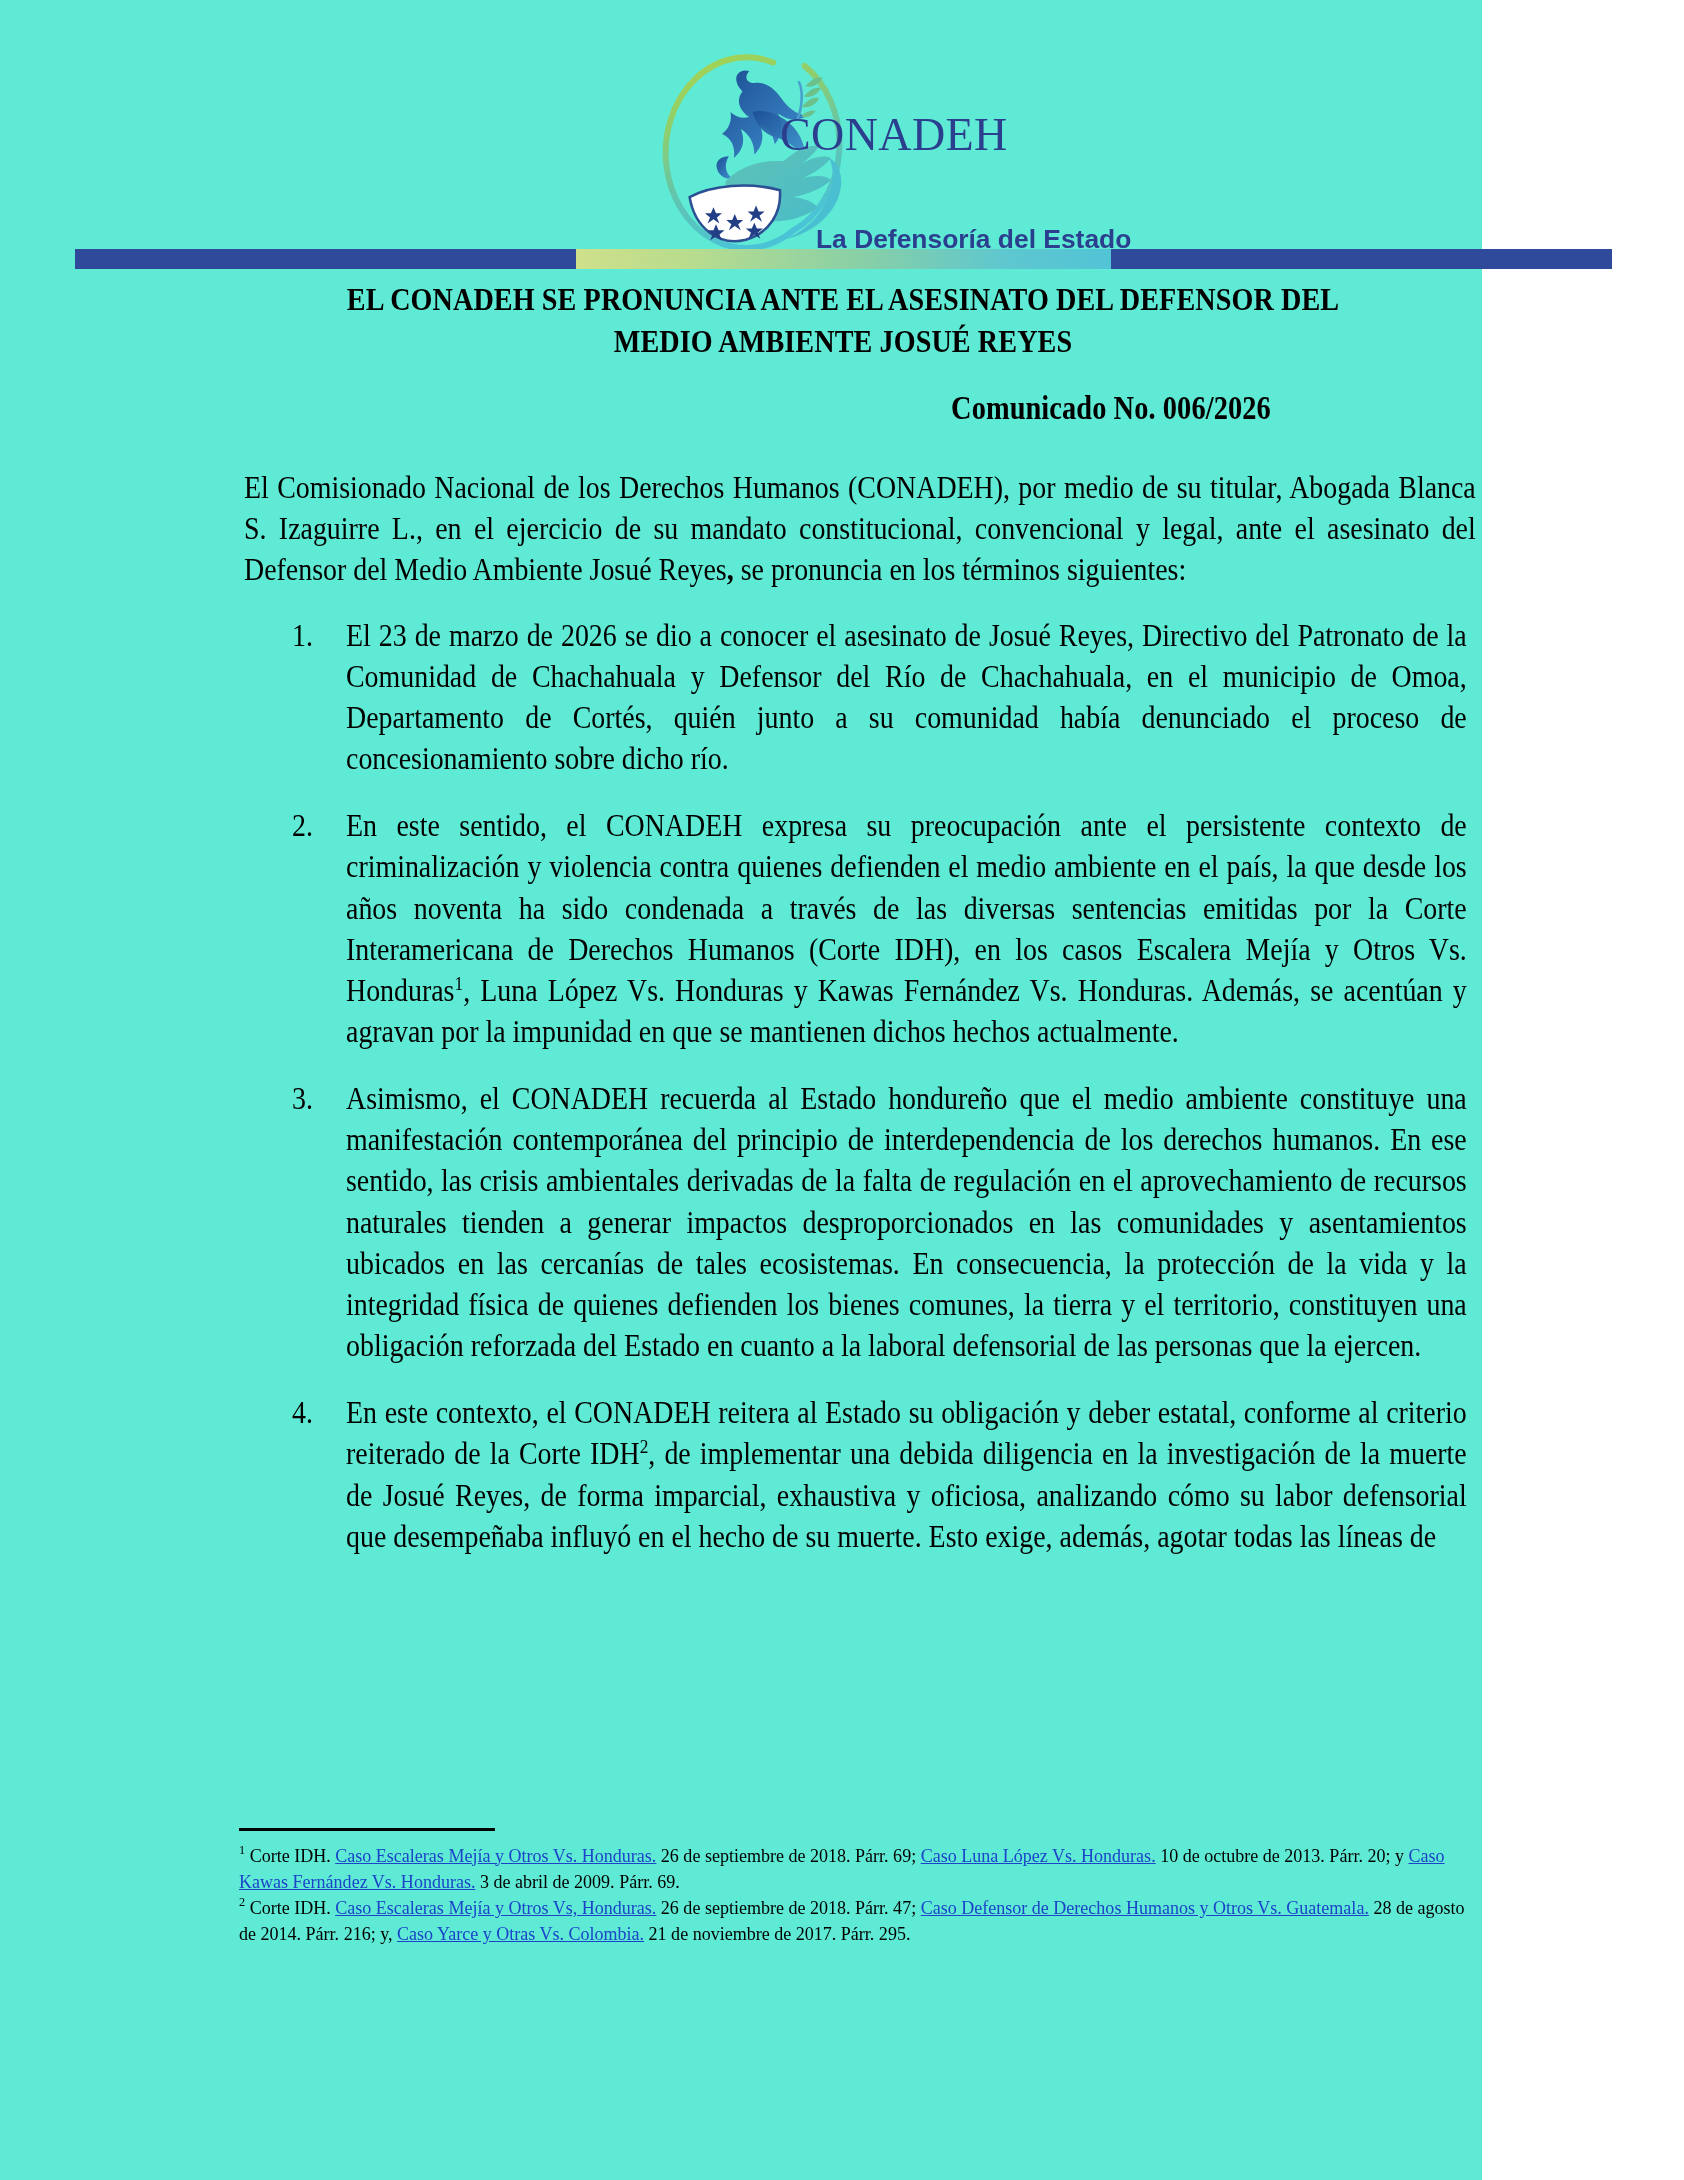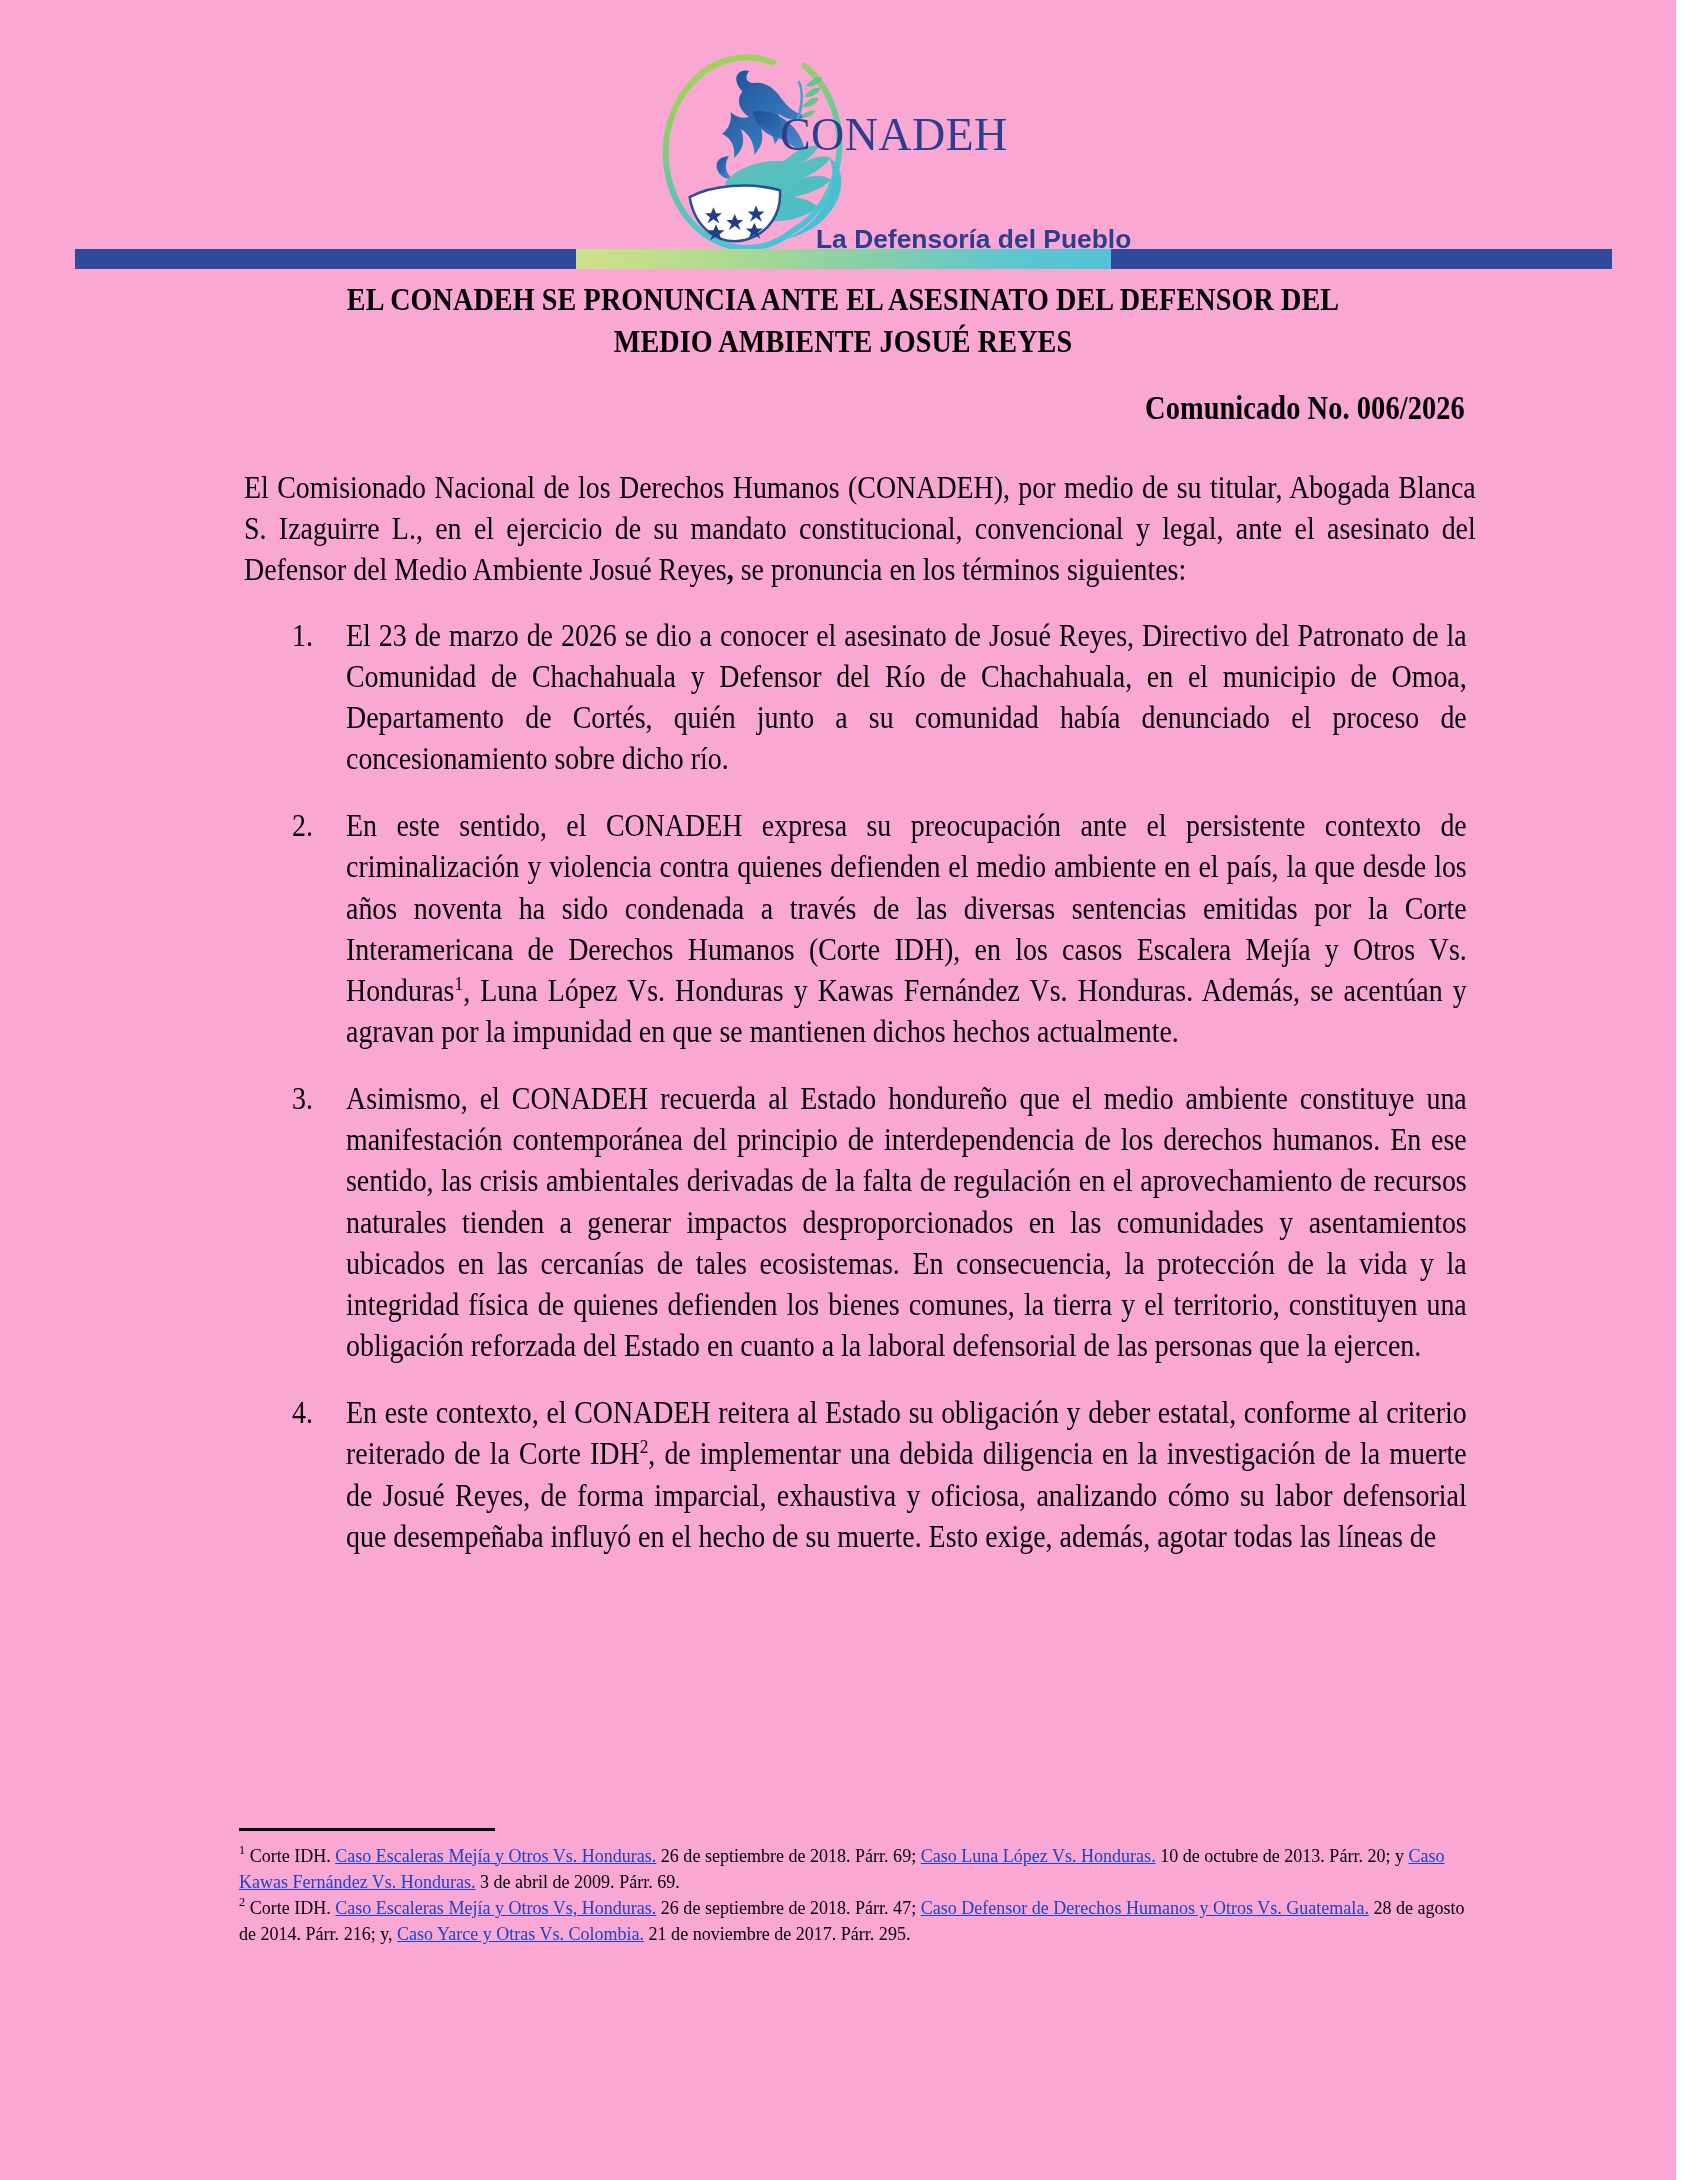--- a/index.html
+++ b/index.html
@@ -14,23 +14,23 @@
     position: relative;
     font-family: "Liberation Serif", "DejaVu Serif", serif;
     color: #000000;
     overflow: hidden;
   }
 
   
   .page {
     position: absolute;
     inset: 0;
-    width: 1676px;
+    width: 1482px;
     height: 2181px;
-    background: #f9a8d4;
+    background: #5eead4;
   }
 
   
   .header {
     position: absolute;
     top: 0;
     left: 0;
     width: 1685px;
     height: 256px;
   }
@@ -292,21 +292,21 @@
             <polygon points="98,208 101,215 108,215 102,220 105,227 98,222 91,227 94,220 88,215 95,215"></polygon>
             <polygon points="148,206 151,213 158,213 152,218 155,225 148,220 141,225 144,218 138,213 145,213"></polygon>
             <polygon points="123,216 126,223 133,223 127,228 130,235 123,230 116,235 119,228 113,223 120,223"></polygon>
             <polygon points="101,228 104,235 111,235 105,240 108,247 101,242 94,247 97,240 91,235 98,235"></polygon>
             <polygon points="146,226 149,233 156,233 150,238 153,245 146,240 139,245 142,238 136,233 143,233"></polygon>
           </g>
         </g>
       </svg>
 
       <div class="logo-word">CONADEH</div>
-      <div class="logo-tag">La Defensoría del Pueblo</div>
+      <div class="logo-tag">La Defensoría del Estado</div>
     </div>
 
     <div class="headerbar">
       <div class="hb-left"></div>
       <div class="hb-mid"></div>
       <div class="hb-right"></div>
     </div>
   </div>
 
   <div class="doc-title">EL CONADEH SE PRONUNCIA ANTE EL ASESINATO DEL DEFENSOR DEL MEDIO AMBIENTE JOSUÉ REYES</div>

